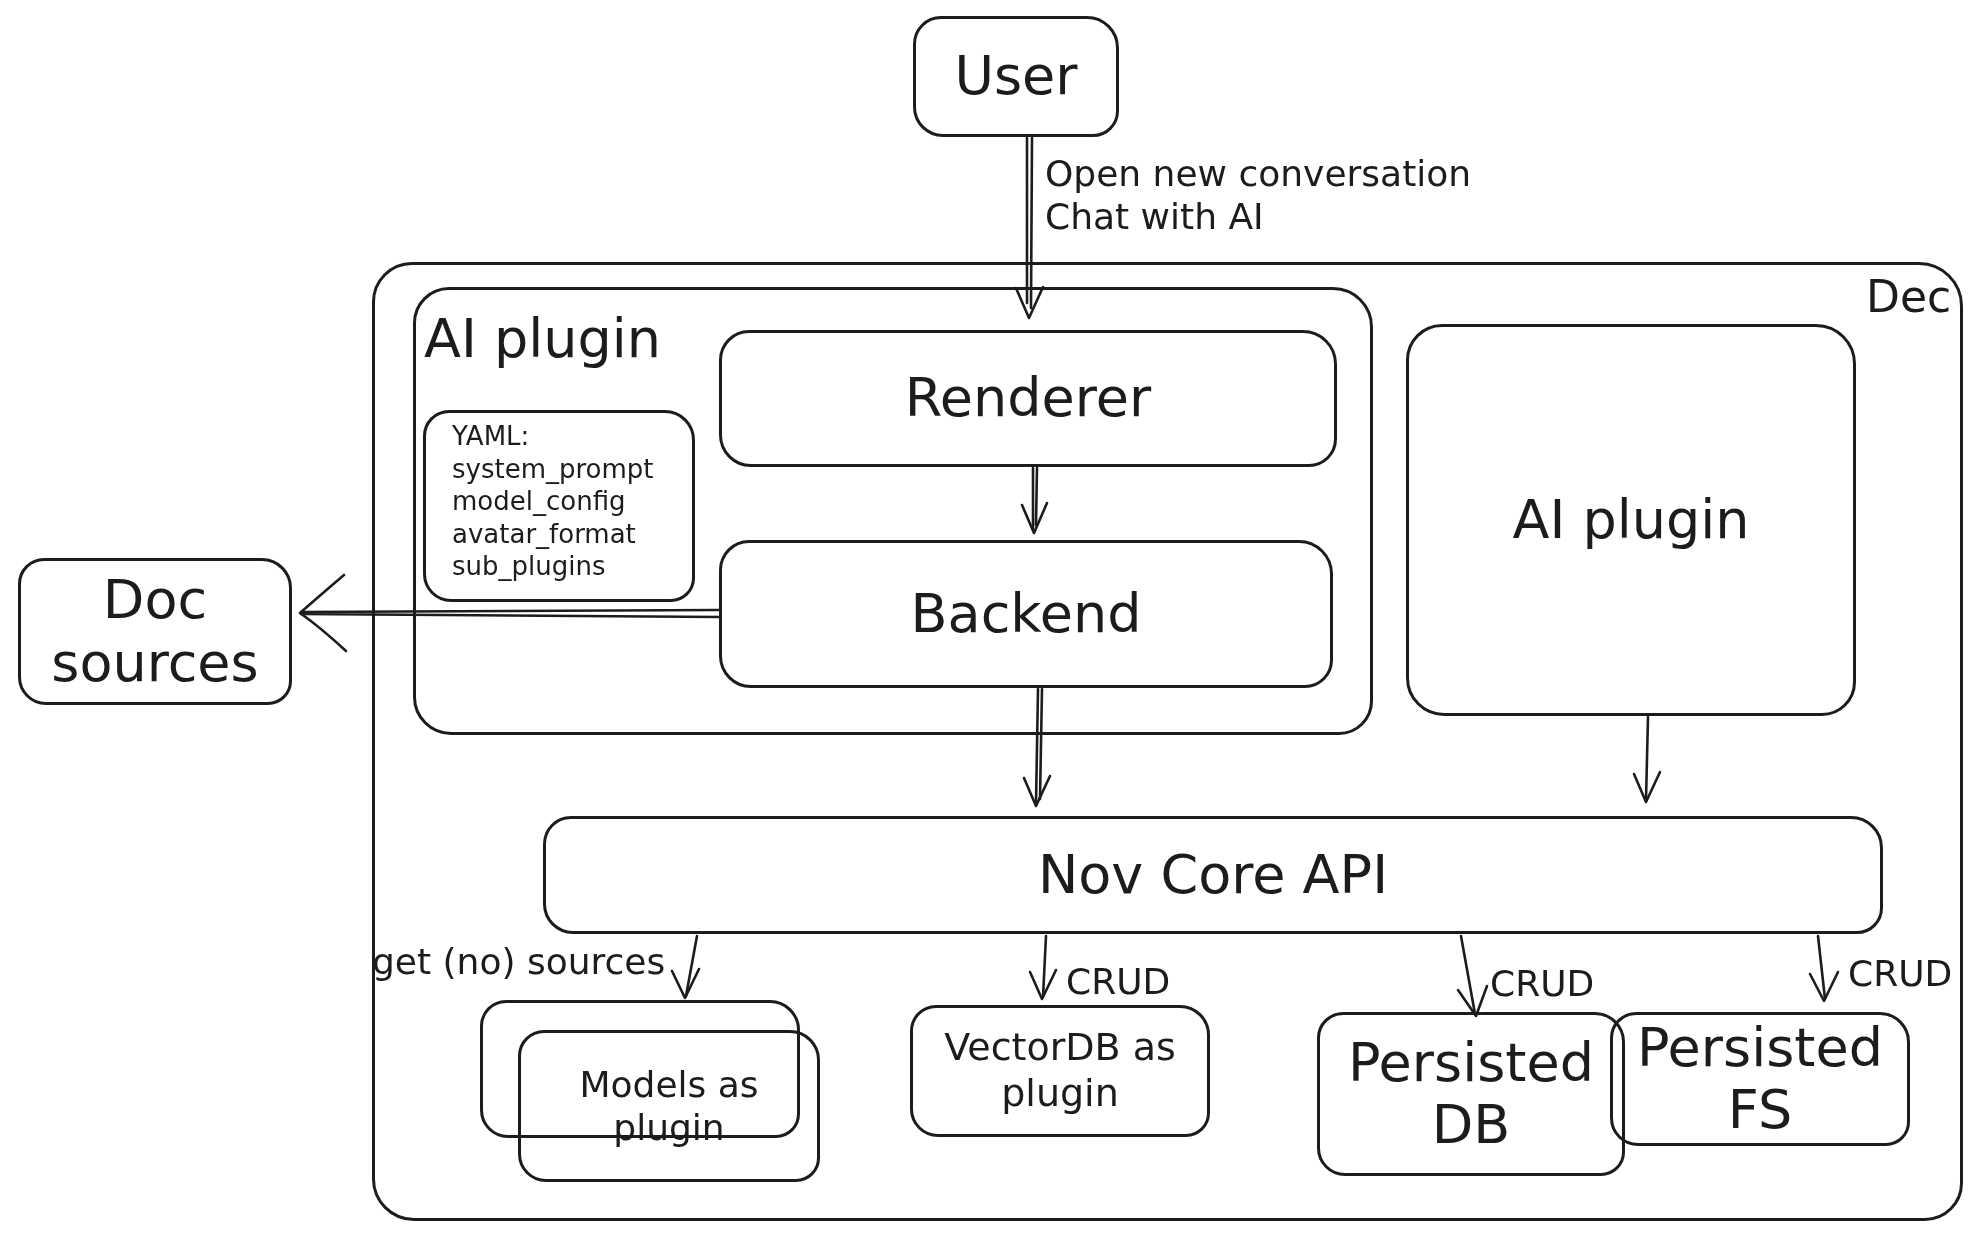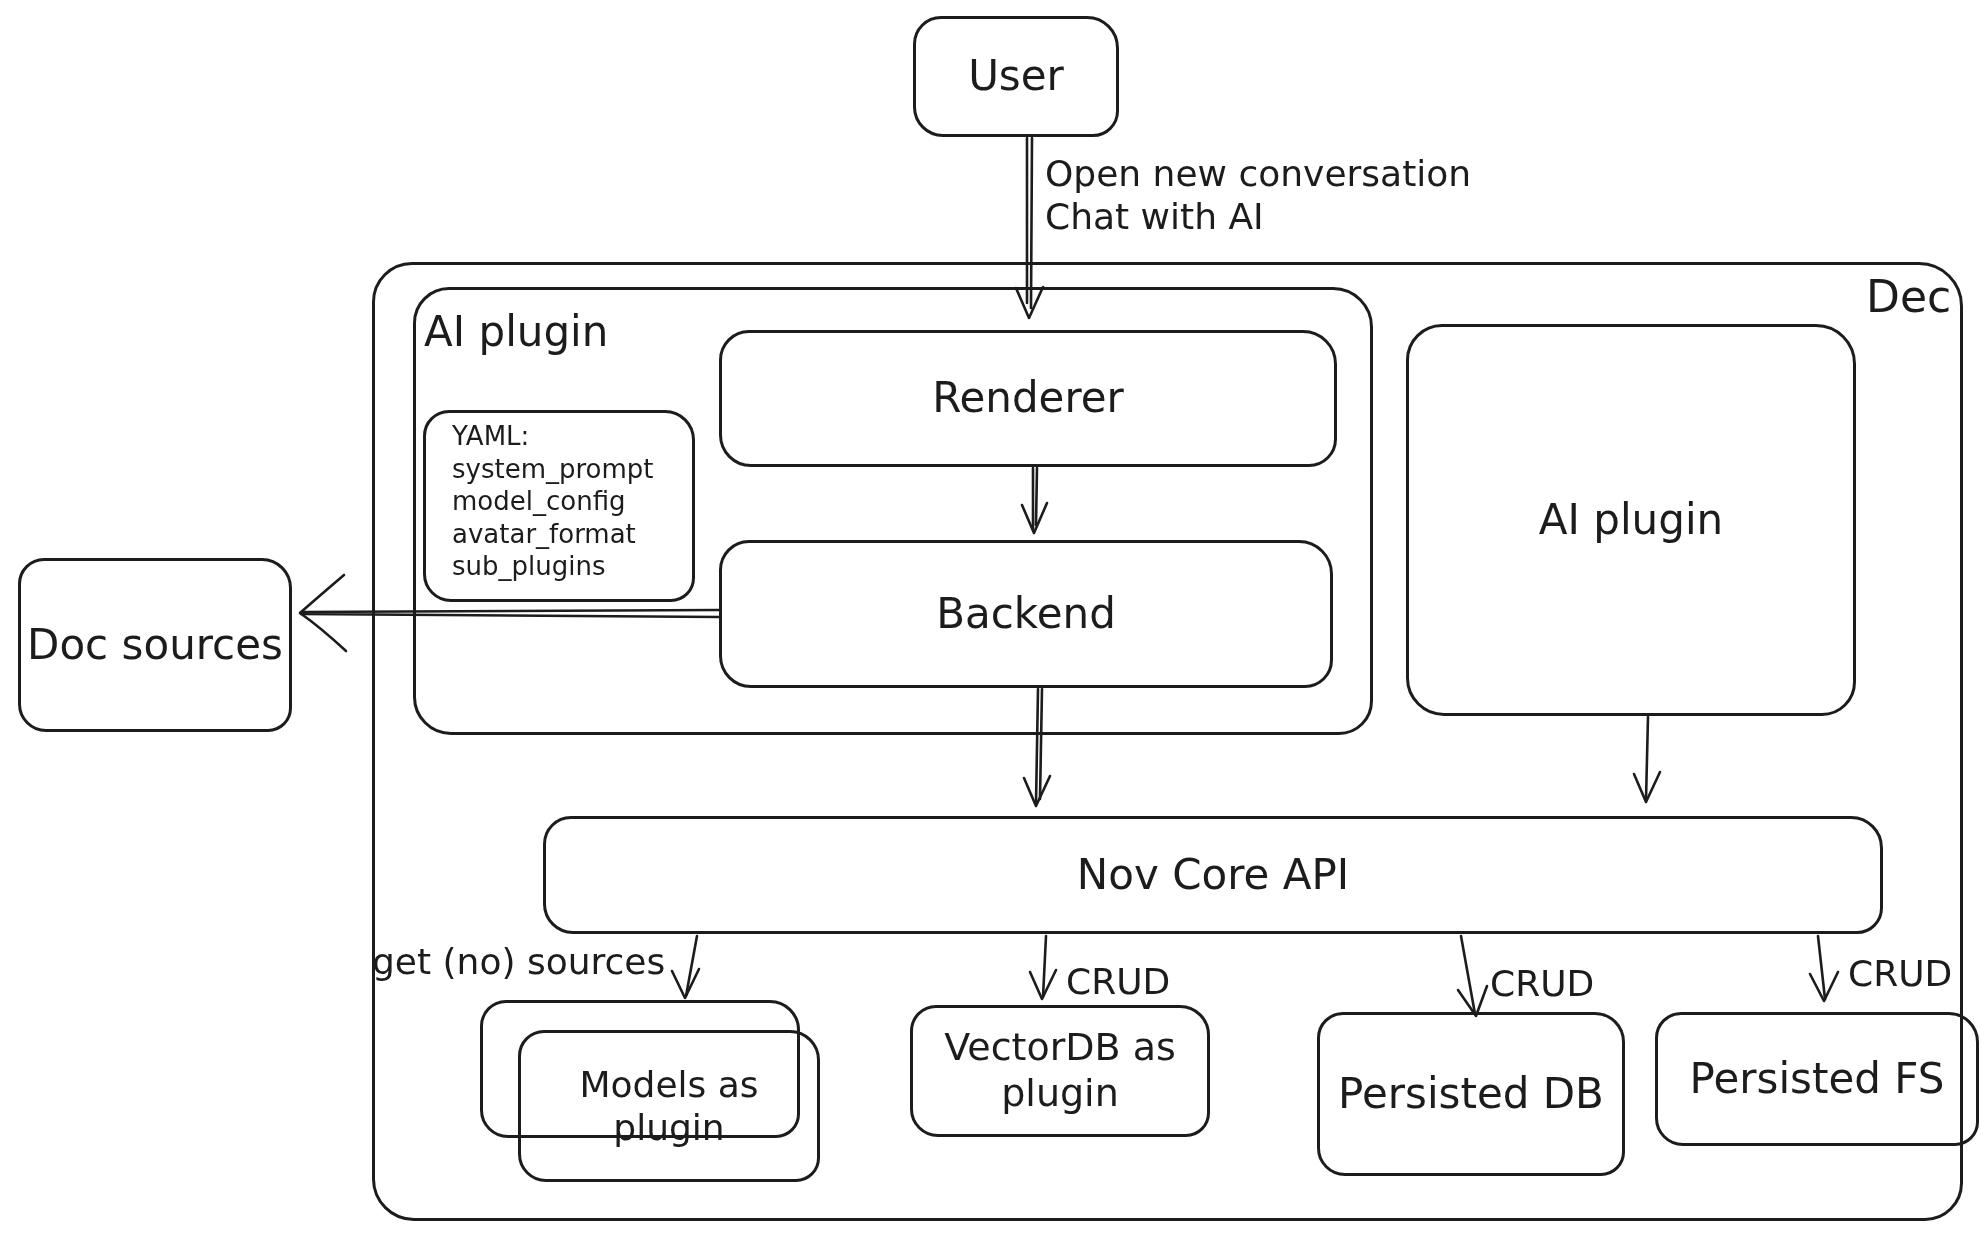--- a/index.html
+++ b/index.html
@@ -14,21 +14,21 @@
   .shape{
     position:absolute;
     border:3px solid #1c1c1c;
     background:transparent;
     box-sizing:border-box;
   }
   .shape.labelled{
     display:flex;align-items:center;justify-content:center;
     text-align:center;
   }
-  .f42{font-size:42px;line-height:1.15;}
+  .f42{font-size:54px;line-height:1.15;}
   .f40{font-size:36px;line-height:1.2;}
   .edges{position:absolute;left:0;top:0;z-index:3;}
   .edges path, .edges polyline{
     fill:none;stroke:#1c1c1c;stroke-width:2.6;
     stroke-linecap:round;stroke-linejoin:round;
   }
   .free-label{position:absolute;z-index:4;white-space:nowrap;}
   .z1{z-index:1;} .z2{z-index:2;}
 </style>
 </head>
@@ -90,32 +90,32 @@
     <div>system_prompt</div>
     <div>model_config</div>
     <div>avatar_format</div>
     <div>sub_plugins</div>
   </div>
 
   <div class="shape labelled f42 z2" style="left:719px;top:540px;width:614px;height:148px;border-radius:30px 34px 28px 32px;">Backend</div>
 
   <div class="shape labelled f42 z2" style="left:1406px;top:324px;width:450px;height:392px;border-radius:36px 40px 34px 38px;">AI plugin</div>
 
-  <div class="shape labelled f42 z2" style="left:18px;top:558px;width:274px;height:174px;border-radius:26px 30px 24px 28px;">Doc sources</div>
+  <div class="shape labelled f42 z2" style="left:18px;top:558px;width:274px;height:147px;border-radius:26px 30px 24px 28px;">Doc sources</div>
 
   <div class="shape labelled f42 z2" style="left:543px;top:816px;width:1340px;height:118px;border-radius:28px 32px 26px 30px;">Nov Core API</div>
 
   <div class="shape z2" style="left:480px;top:1000px;width:320px;height:138px;border-radius:26px 30px 24px 28px;"></div>
   <div class="shape labelled f40 z2" style="left:518px;top:1030px;width:302px;height:152px;border-radius:26px 30px 24px 28px;padding:13px 30px;">Models as plugin</div>
 
   <div class="shape labelled z2" style="left:910px;top:1005px;width:300px;height:132px;border-radius:26px 30px 24px 28px;font-size:38px;line-height:1.2;padding:16px 18px;">VectorDB as plugin</div>
 
   <div class="shape labelled f42 z2" style="left:1317px;top:1012px;width:308px;height:164px;border-radius:26px 30px 24px 28px;">Persisted DB</div>
 
-  <div class="shape labelled f42 z2" style="left:1655px;top:1012px;width:324px;height:134px;border-radius:26px 30px 24px 28px;">Persisted FS</div>
+  <div class="shape labelled f42 z2" style="left:1610px;top:1012px;width:300px;height:134px;border-radius:26px 30px 24px 28px;">Persisted FS</div>
 
   <div class="free-label f40" style="left:1045px;top:152px;">
     <div>Open new conversation</div>
     <div>Chat with AI</div>
   </div>
 
   <div class="free-label f40" style="left:372px;top:940px;">get (no) sources</div>
 
   <div class="free-label f40" style="left:1066px;top:960px;">CRUD</div>
 

